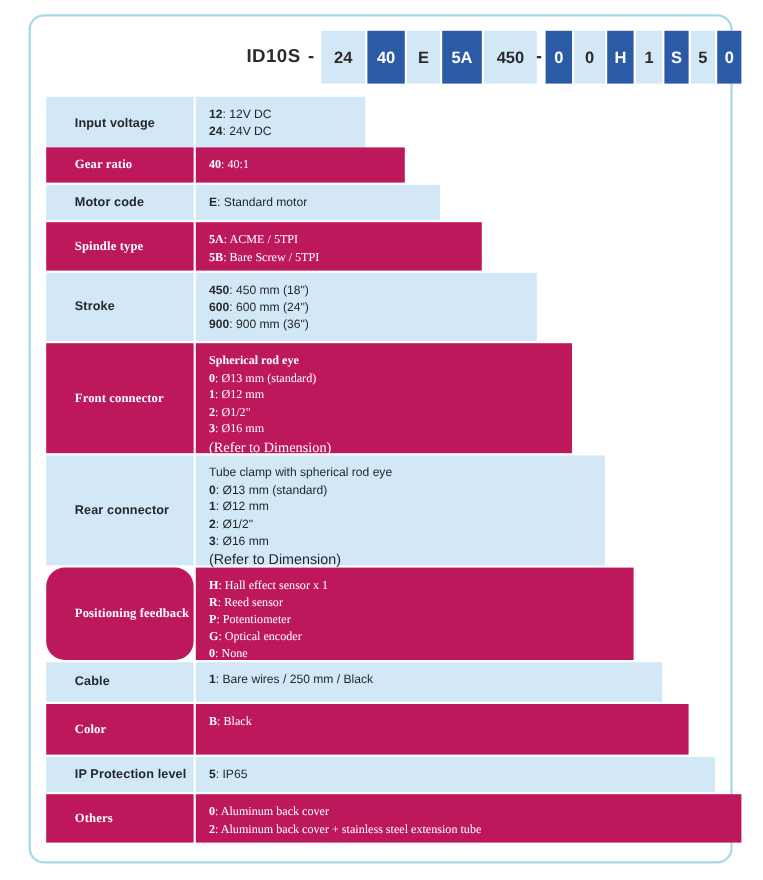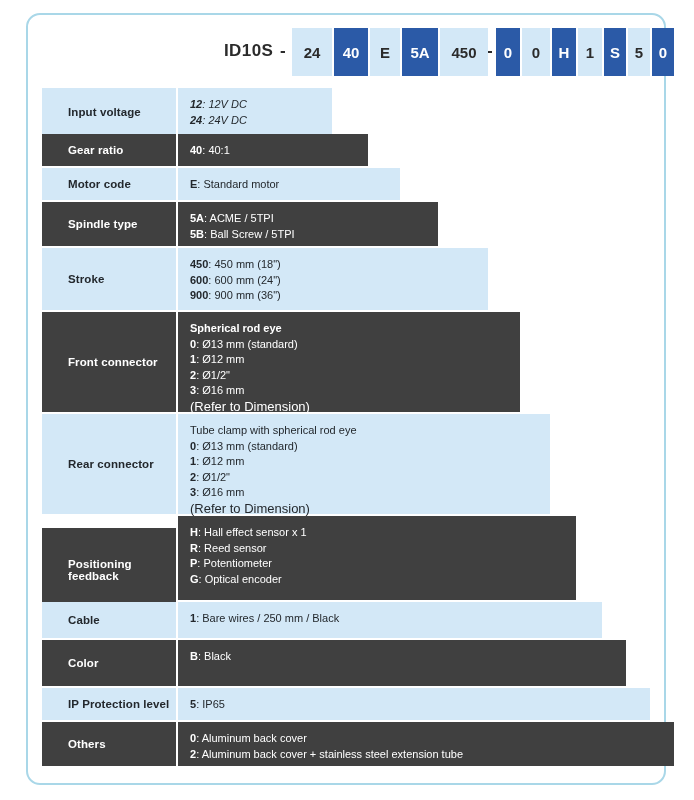--- a/index.html
+++ b/index.html
@@ -54,21 +54,21 @@
     letter-spacing:.1px;
   }
   .rowbody{
     position:absolute;
     box-sizing:border-box;
     padding:9px 0 0 12px;
     font-size:11px;
     line-height:15.5px;
   }
   .light-cell{background:#d3e8f7;color:#23282d;}
-  .dark-cell{background:#404040;color:#ffffff;}
+  .dark-cell{background:#be185d;color:#ffffff;font-family:Liberation Serif, serif;}
   .rowbody .k{font-weight:bold;}
   .rowbody .hdr{font-weight:bold;display:block;}
   .rowbody .ln{display:block;white-space:nowrap;}
   .rowbody .note{display:block;font-size:13px;}
 </style>
 </head>
 <body>
 
 <div id="root">
 
@@ -88,42 +88,42 @@
       <div class="seg dark" style="left: 552px; width: 24px;">H</div>
       <div class="seg light" style="left: 578px; width: 24px;">1</div>
       <div class="seg dark" style="left: 604px; width: 22px;">S</div>
       <div class="seg light" style="left: 628px; width: 22px;">5</div>
       <div class="seg dark" style="left: 652px; width: 22px;">0</div>
     </div>
 
   <div id="rows">
       <div class="row">
         <div class="rowlabel light-cell" style="top: 88px; height: 48px;">Input voltage</div>
-        <div class="rowbody light-cell" style="top: 88px; height: 48px; left: 178px; width: 154px; font-style: italic;">
+        <div class="rowbody light-cell" style="top: 88px; height: 48px; left: 178px; width: 154px;">
           <span class="ln"><span class="k">12</span><span>: </span><span>12V DC</span></span>
           <span class="ln"><span class="k">24</span><span>: </span><span>24V DC</span></span>
         </div>
       </div>
       <div class="row">
         <div class="rowlabel dark-cell" style="top: 134px; height: 32px;">Gear ratio</div>
         <div class="rowbody dark-cell" style="top: 134px; height: 32px; left: 178px; width: 190px;">
           <span class="ln"><span class="k">40</span><span>: </span><span>40:1</span></span>
         </div>
       </div>
       <div class="row">
         <div class="rowlabel light-cell" style="top: 168px; height: 32px;">Motor code</div>
         <div class="rowbody light-cell" style="top: 168px; height: 32px; left: 178px; width: 222px;">
           <span class="ln"><span class="k">E</span><span>: </span><span>Standard motor</span></span>
         </div>
       </div>
       <div class="row">
         <div class="rowlabel dark-cell" style="top: 202px; height: 44px;">Spindle type</div>
         <div class="rowbody dark-cell" style="top: 202px; height: 44px; left: 178px; width: 260px;">
           <span class="ln"><span class="k">5A</span><span>: </span><span>ACME / 5TPI</span></span>
-          <span class="ln"><span class="k">5B</span><span>: </span><span>Ball Screw / 5TPI</span></span>
+          <span class="ln"><span class="k">5B</span><span>: </span><span>Bare Screw / 5TPI</span></span>
         </div>
       </div>
       <div class="row">
         <div class="rowlabel light-cell" style="top: 248px; height: 62px;">Stroke</div>
         <div class="rowbody light-cell" style="top: 248px; height: 62px; left: 178px; width: 310px;">
           <span class="ln"><span class="k">450</span><span>: </span><span>450 mm (18")</span></span>
           <span class="ln"><span class="k">600</span><span>: </span><span>600 mm (24")</span></span>
           <span class="ln"><span class="k">900</span><span>: </span><span>900 mm (36")</span></span>
         </div>
       </div>
@@ -143,26 +143,27 @@
         <div class="rowbody light-cell" style="top: 414px; height: 100px; left: 178px; width: 372px;">
           <span class="ln">Tube clamp with spherical rod eye</span>
           <span class="ln"><span class="k">0</span><span>: </span><span>Ø13 mm (standard)</span></span>
           <span class="ln"><span class="k">1</span><span>: </span><span>Ø12 mm</span></span>
           <span class="ln"><span class="k">2</span><span>: </span><span>Ø1/2"</span></span>
           <span class="ln"><span class="k">3</span><span>: </span><span>Ø16 mm</span></span>
           <span class="note">(Refer to Dimension)</span>
         </div>
       </div>
       <div class="row">
-        <div class="rowlabel dark-cell" style="top: 528px; height: 84px;">Positioning feedback</div>
+        <div class="rowlabel dark-cell" style="top: 516px; height: 84px; border-radius: 17px;">Positioning feedback</div>
         <div class="rowbody dark-cell" style="top: 516px; height: 84px; left: 178px; width: 398px;">
           <span class="ln"><span class="k">H</span><span>: </span><span>Hall effect sensor x 1</span></span>
           <span class="ln"><span class="k">R</span><span>: </span><span>Reed sensor</span></span>
           <span class="ln"><span class="k">P</span><span>: </span><span>Potentiometer</span></span>
           <span class="ln"><span class="k">G</span><span>: </span><span>Optical encoder</span></span>
+          <span class="ln"><span class="k">0</span><span>: </span><span>None</span></span>
         </div>
       </div>
       <div class="row">
         <div class="rowlabel light-cell" style="top: 602px; height: 36px;">Cable</div>
         <div class="rowbody light-cell" style="top: 602px; height: 36px; left: 178px; width: 424px;">
           <span class="ln"><span class="k">1</span><span>: </span><span>Bare wires / 250 mm / Black</span></span>
         </div>
       </div>
       <div class="row">
         <div class="rowlabel dark-cell" style="top: 640px; height: 46px;">Color</div>

